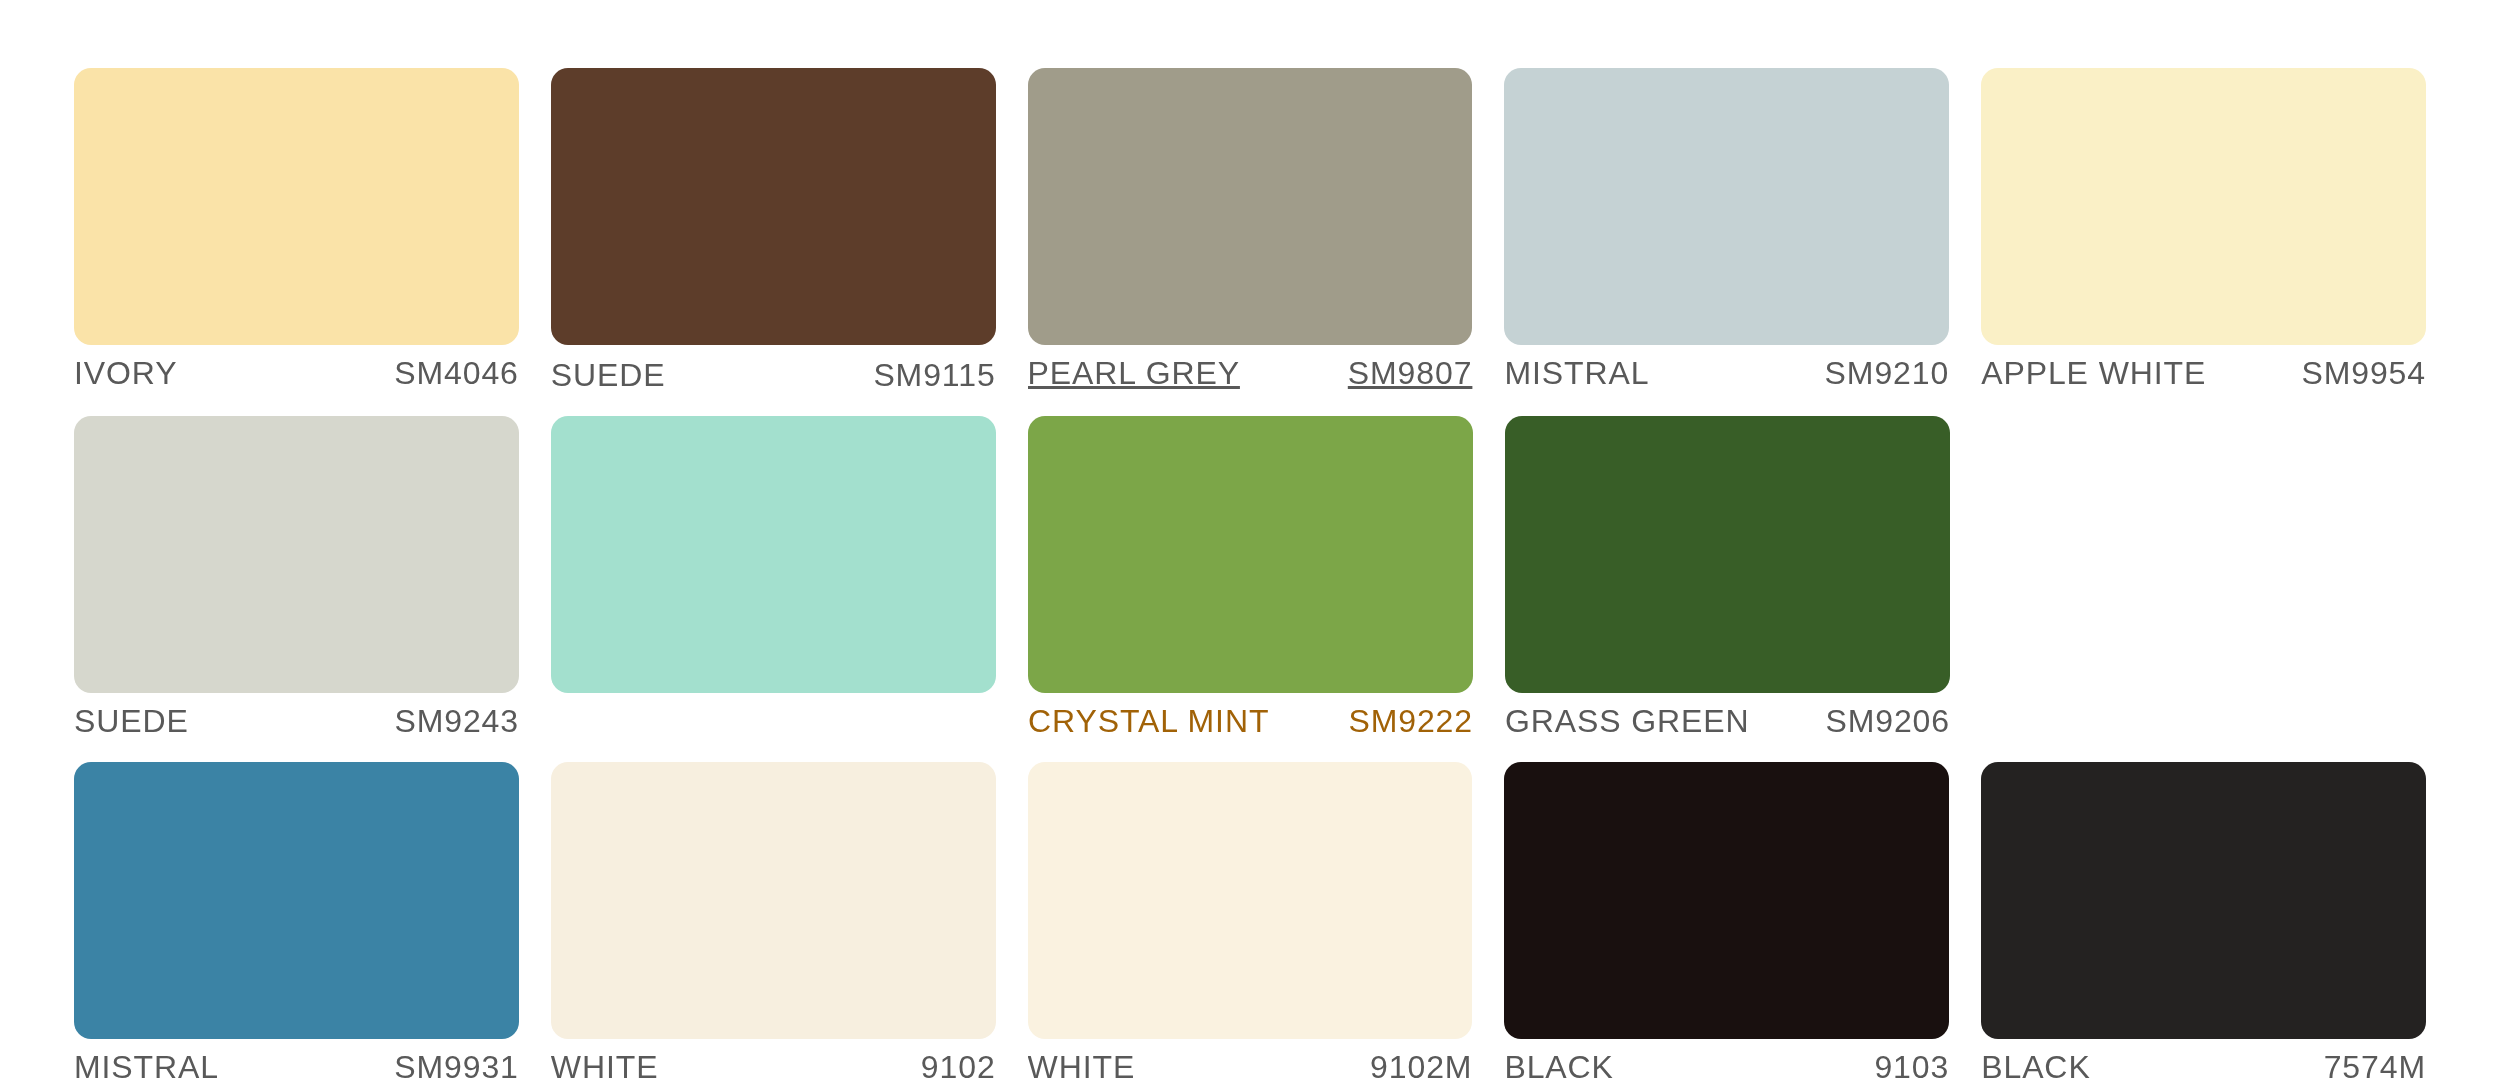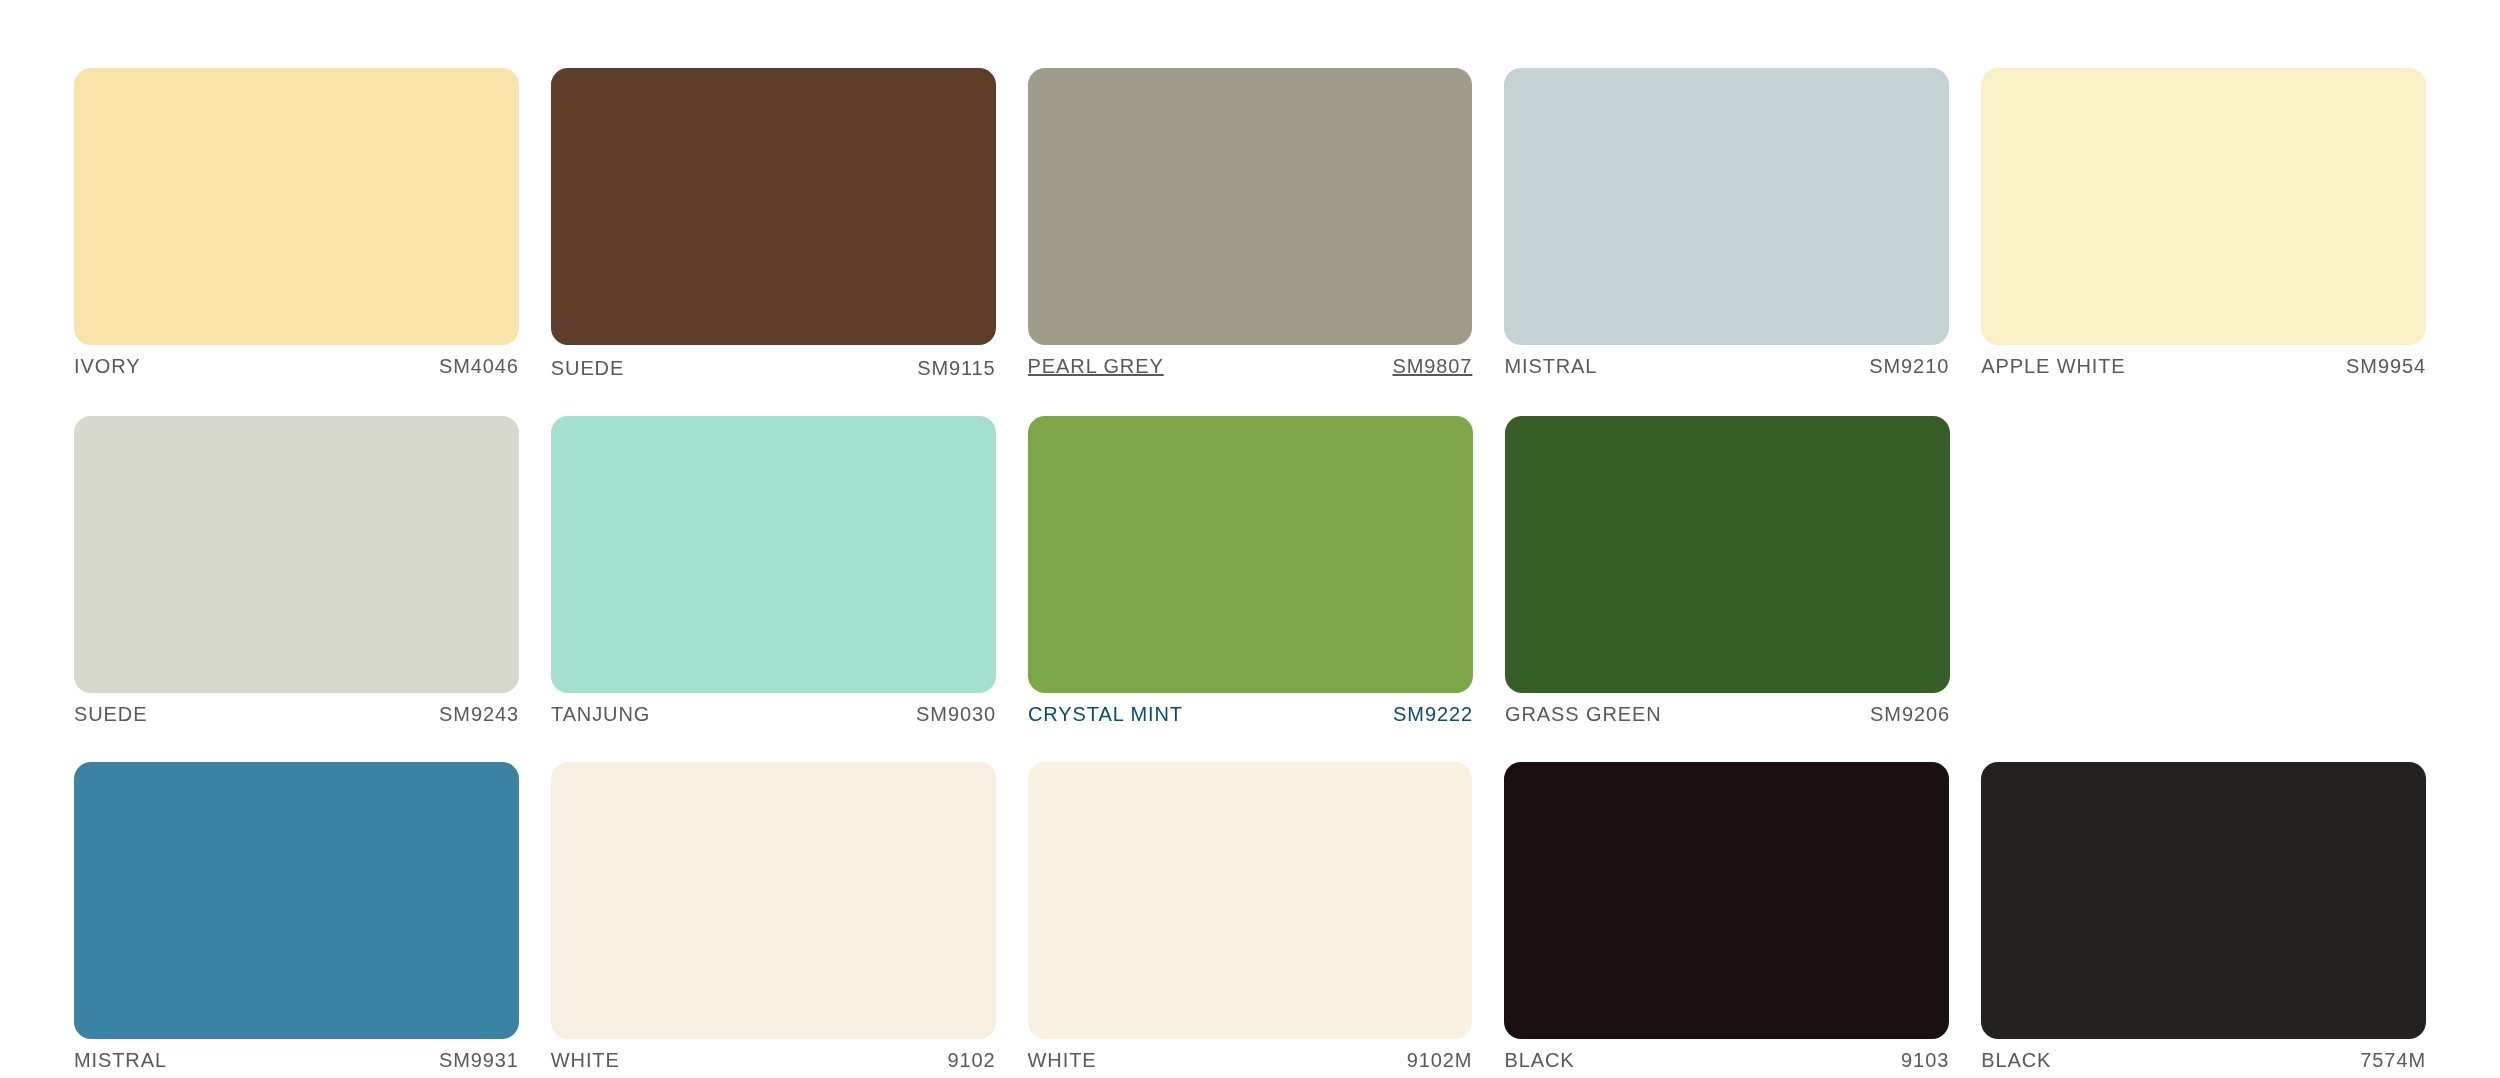--- a/index.html
+++ b/index.html
@@ -39,21 +39,21 @@
     height: 277px;
     border-radius: 17px;
   }
   .caption {
     margin-top: 10px;
     height: 34px;
     display: flex;
     flex-direction: row;
     align-items: baseline;
     justify-content: space-between;
-    font-size: 20px;
+    font-size: 32px;
     letter-spacing: 0.9px;
     color: #595959;
     font-weight: 400;
     font-family: "Liberation Sans", sans-serif;
   }
   .cap-name {
     white-space: nowrap;
     overflow: hidden;
     text-overflow: clip;
   }
@@ -108,28 +108,24 @@
   <div class="row">
     <div class="swatch-cell">
       <div class="chip" style="background-color: rgb(214, 215, 205);"></div>
       <div class="caption" style="color: rgb(89, 89, 89);">
         <span class="cap-name">SUEDE</span>
         <span class="cap-code">SM9243</span>
       </div>
     </div>
     <div class="swatch-cell">
       <div class="chip" style="background-color: rgb(163, 224, 206);"></div>
-      <div class="caption" style="color: rgb(89, 89, 89);">
-        <span class="cap-name">TANJUNG</span>
-        <span class="cap-code">SM9030</span>
-      </div>
     </div>
     <div class="swatch-cell">
       <div class="chip" style="background-color: rgb(124, 166, 72);"></div>
-      <div class="caption" style="color: #0c4a6e;">
+      <div class="caption" style="color: #a16207;">
         <span class="cap-name">CRYSTAL MINT</span>
         <span class="cap-code">SM9222</span>
       </div>
     </div>
     <div class="swatch-cell">
       <div class="chip" style="background-color: rgb(56, 94, 39);"></div>
       <div class="caption" style="color: rgb(89, 89, 89);">
         <span class="cap-name">GRASS GREEN</span>
         <span class="cap-code">SM9206</span>
       </div>

